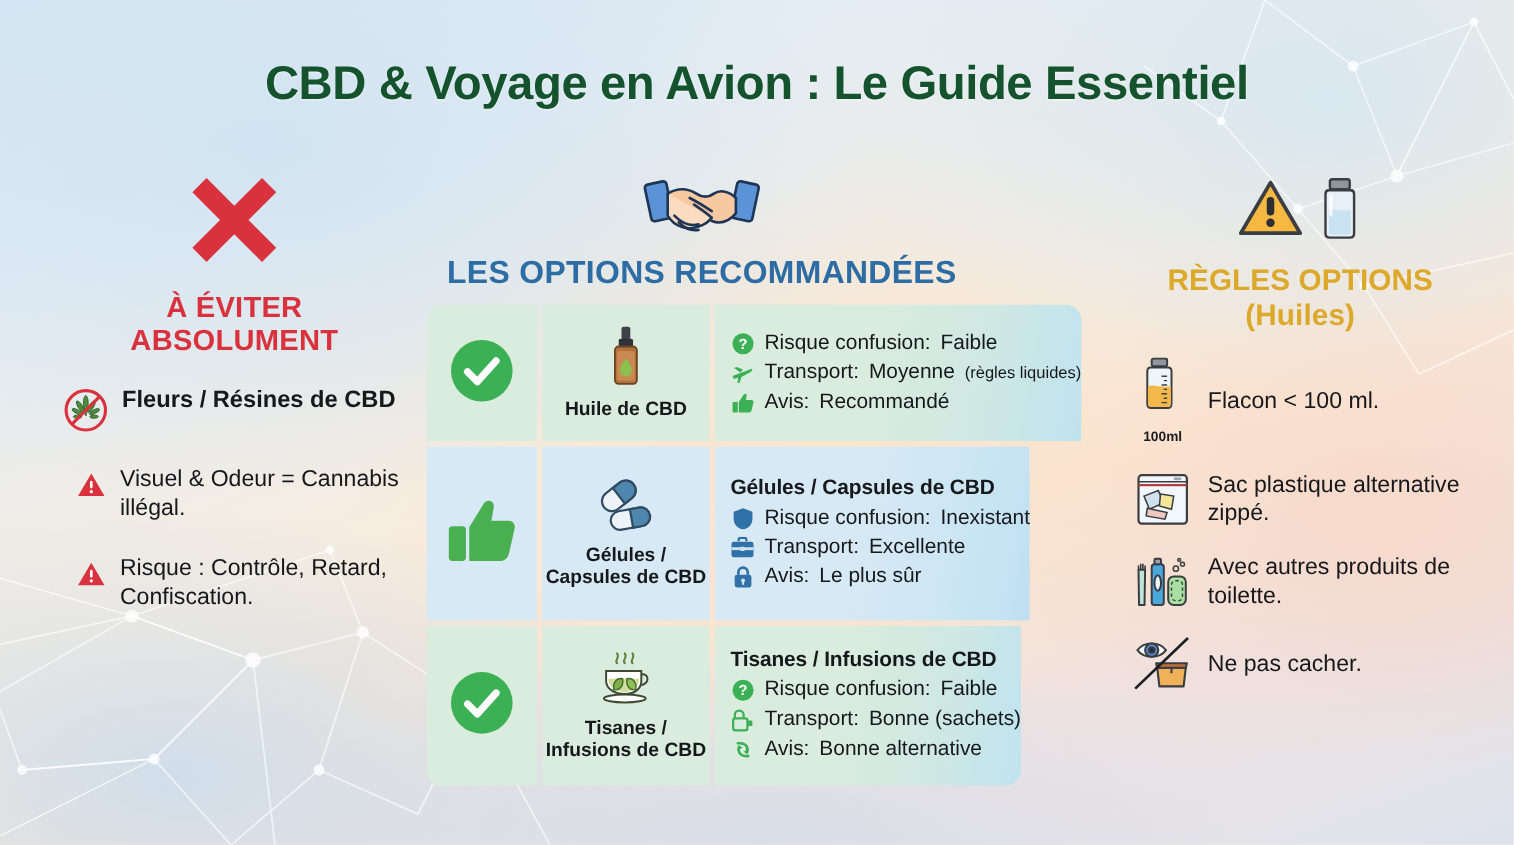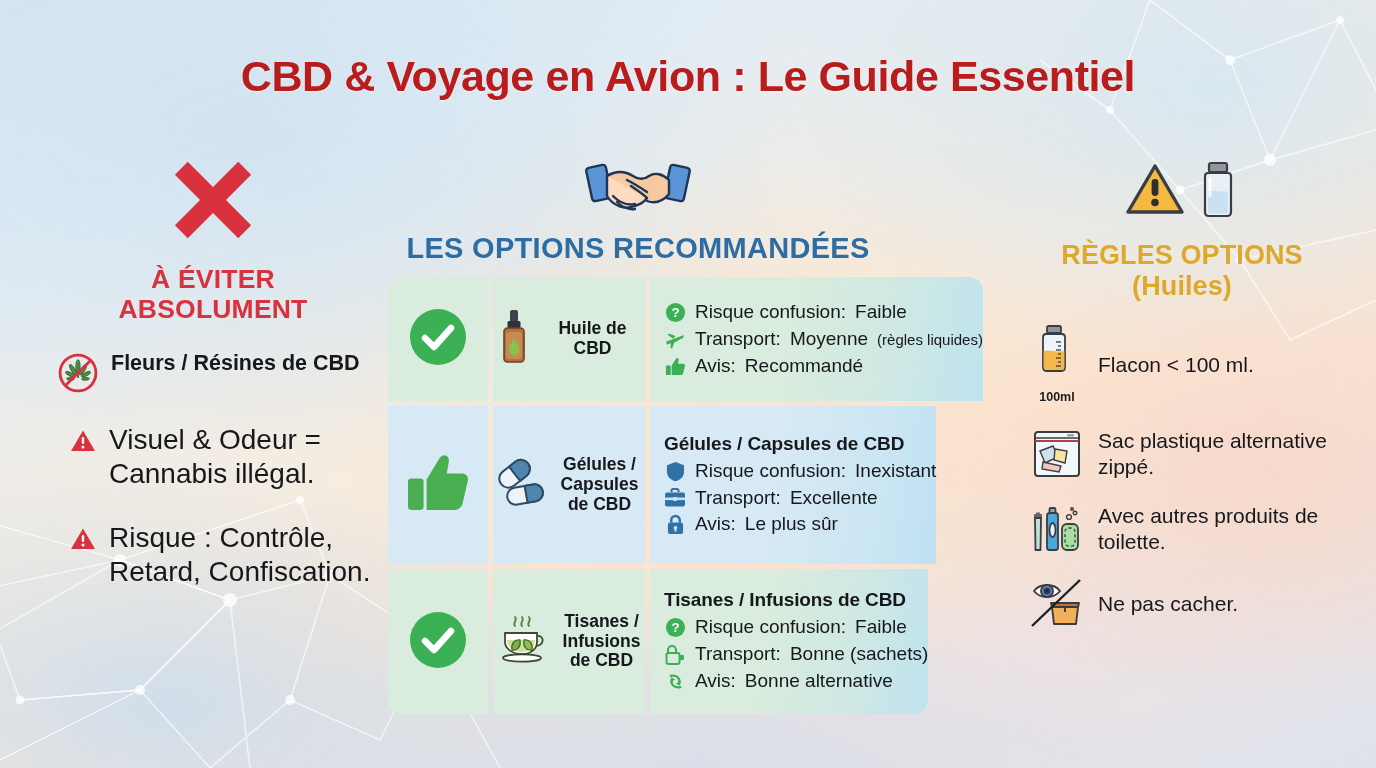--- a/index.html
+++ b/index.html
@@ -17,51 +17,51 @@
       linear-gradient(160deg, #d5e6f2 0%, #e4edf4 22%, #f6ecdf 48%, #fbe6d4 62%, #eee2e2 80%, #dde3ec 100%);
   }
   .bgnet { position:absolute; inset:0; z-index:0; pointer-events:none; }
 
   .stage { position:absolute; inset:0; z-index:1; }
 
   
   .title {
     position:absolute; top:52px; left:0; width:1376px;
     text-align:center; font-size:43px; font-weight:bold;
-    color:#b91c1c; letter-spacing:-0.4px;
+    color:#14532d; letter-spacing:-0.4px;
     text-shadow:0 1px 2px rgba(255,255,255,0.65);
   }
 
   
   .col-left { position:absolute; left:48px; top:150px; width:330px; }
   .xmark { width:100%; height:100px; display:flex; align-items:center; justify-content:center; }
   .lhead {
     margin-top:14px; text-align:center; color:#d9313d;
     font-size:26.5px; font-weight:bold; line-height:1.14; letter-spacing:0.2px;
   }
   .lrow { display:flex; align-items:flex-start; gap:13px; margin-top:26px; padding-left:10px; }
   .lrow .ic { flex:0 0 auto; width:40px; display:flex; justify-content:center; padding-top:3px; }
   .lrow.warn .ic { width:30px; padding-top:6px; }
-  .lrow .tx { color:#16181c; font-size:28px; line-height:1.21; }
+  .lrow .tx { color:#16181c; font-size:21px; line-height:1.21; }
   .lrow.bold .tx { font-weight:bold; font-size:21.5px; }
   .lrow.warn { margin-top:30px; padding-left:20px; gap:11px; }
 
   
   .col-mid { position:absolute; left:388px; top:152px; width:500px; }
   .hands { height:76px; display:flex; align-items:center; justify-content:center; }
   .mhead {
     text-align:center; color:#2e6da4; font-size:29px; font-weight:bold;
     letter-spacing:0.3px; margin-top:4px;
   }
   .table { margin-top:12px; display:flex; flex-direction:column; gap:5px; }
   .trow { display:flex; gap:5px; height:124px; }
   .trow.r2 { height:158px; }
   .trow.r3 { height:145px; }
   .cell-a { flex:0 0 100px; display:flex; align-items:center; justify-content:center; }
-  .cell-b { flex:0 0 152px; display:flex; flex-direction:row; align-items:center; justify-content:center; gap:5px; }
+  .cell-b { flex:0 0 152px; display:flex; flex-direction:column; align-items:center; justify-content:center; gap:5px; }
   .cell-c { flex:1 1 auto; padding:11px 0 10px 14px; display:flex; flex-direction:column; justify-content:center; }
   .prodname { text-align:center; font-weight:bold; font-size:17.5px; line-height:1.13; color:#16181c; }
 
   
   .green .cell-a,.green .cell-b { background:#d9ecdd; }
   .green .cell-c { background:linear-gradient(100deg,#d9ecdd 0%,#d9ecdd 42%,#cfe8e3 72%,#bfe3ef 100%); }
   .blue .cell-a,.blue .cell-b { background:#d7e9f4; }
   .blue .cell-c { background:linear-gradient(100deg,#d7e9f4 0%,#d6e9f4 45%,#cce6f3 75%,#bfe0f2 100%); }
   .trow:first-child .cell-a { border-radius:14px 0 0 0; }
   .trow:first-child .cell-c { border-radius:0 14px 0 0; }

